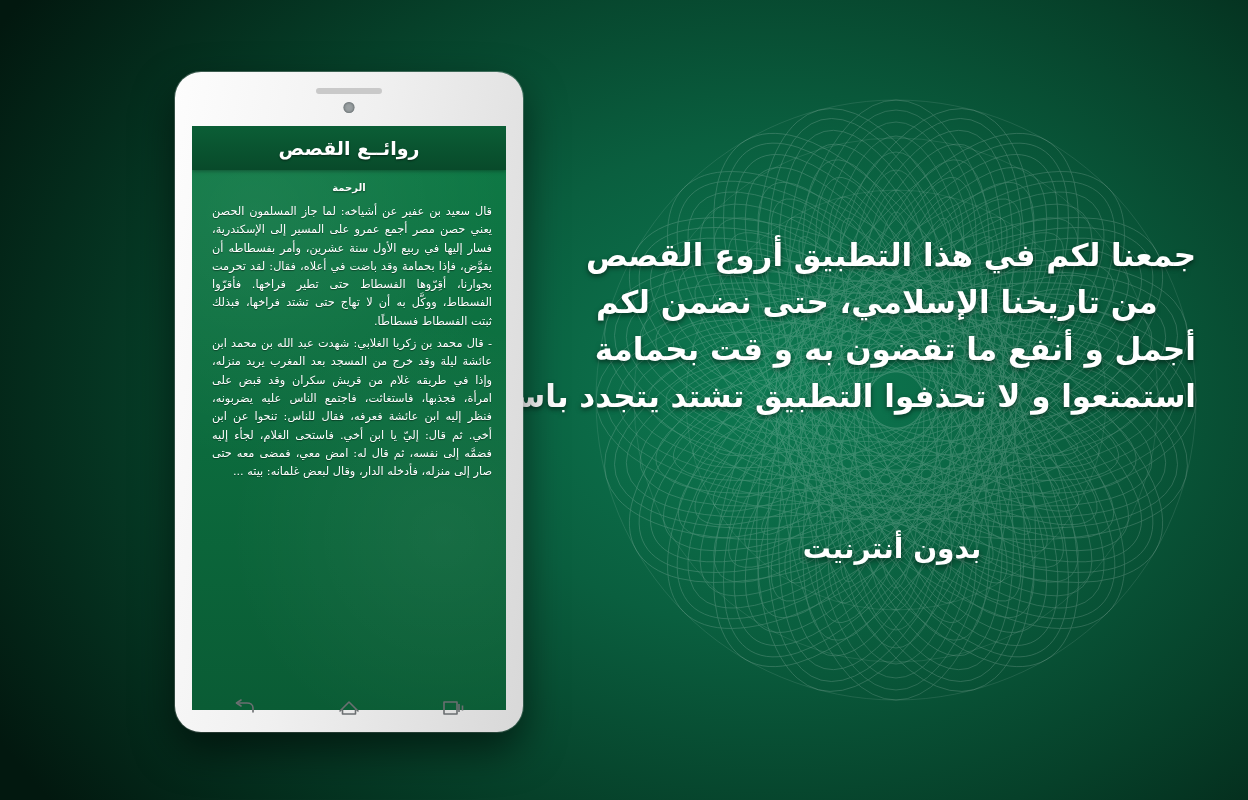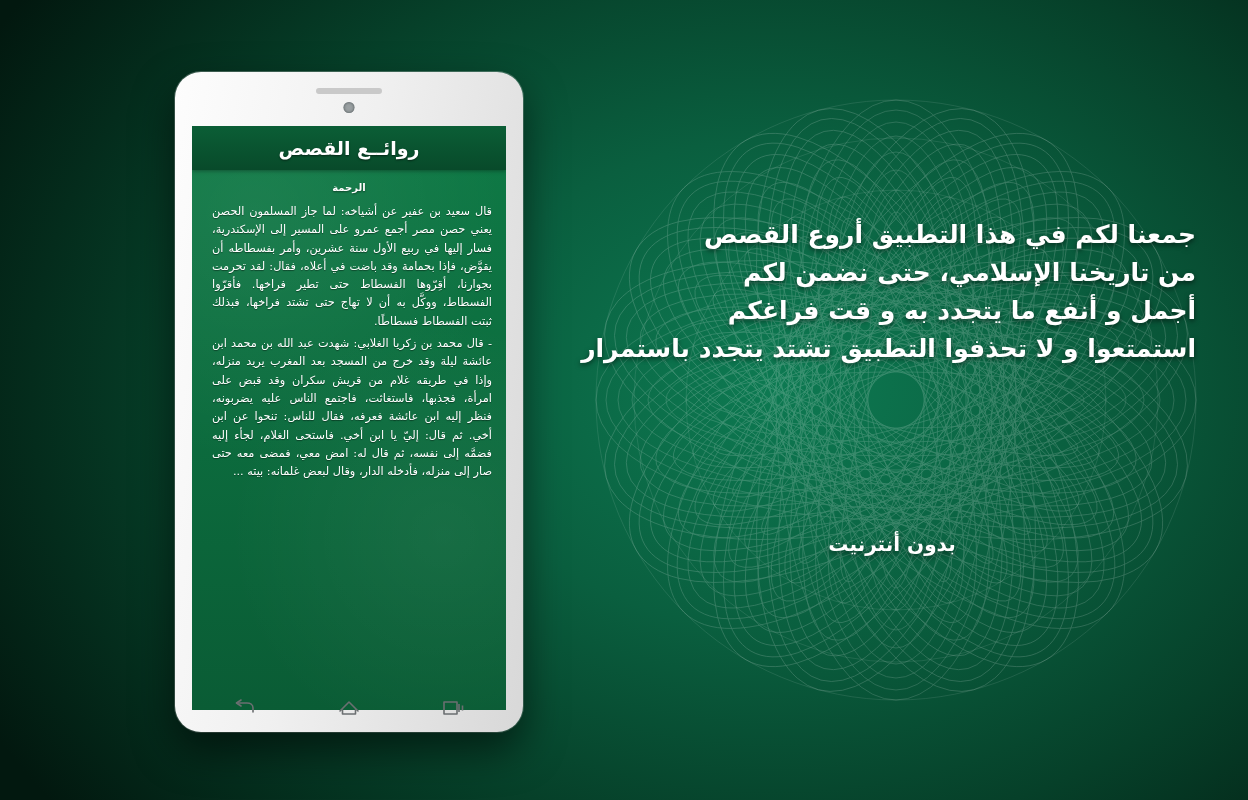--- a/index.html
+++ b/index.html
@@ -32,42 +32,42 @@
     height: 720px;
     opacity: 0.55;
     pointer-events: none;
   }
   .spiro svg { display: block; width: 100%; height: 100%; }
 
   
   .promo {
     position: absolute;
     right: 52px;
-    top: 216px;
+    top: 232px;
     width: 600px;
-    text-align: right;
+    text-align: left;
     direction: rtl;
     color: #ffffff;
     font-family: "DejaVu Sans", sans-serif;
-    font-size: 25px;
+    font-size: 31px;
     line-height: 1.52;
     font-weight: 700;
     text-shadow: 0 2px 5px rgba(0,0,0,0.55);
   }
   .promo div { white-space: nowrap; }
 
   .offline {
     position: absolute;
     right: 196px;
     top: 532px;
     width: 320px;
     text-align: center;
     direction: rtl;
     color: #ffffff;
-    font-size: 20px;
+    font-size: 28px;
     font-weight: 700;
     letter-spacing: 1px;
     text-shadow: 0 2px 6px rgba(0,0,0,0.6);
   }
 
   
   .phone {
     position: absolute;
     left: 175px;
     top: 72px;
@@ -207,21 +207,21 @@
         <circle cx="350" cy="360" r="300"></circle>
         <circle cx="350" cy="360" r="262"></circle>
         <circle cx="350" cy="360" r="210"></circle>
       </g>
     </svg>
   </div>
 
   <div class="promo">
     <div>جمعنا لكم في هذا التطبيق أروع القصص</div>
     <div>من تاريخنا الإسلامي، حتى نضمن لكم</div>
-    <div>أجمل و أنفع ما يتجدد به و قت فراغكم</div>
+    <div>أجمل و أنفع ما تقضون به و قت بحمامة</div>
     <div>استمتعوا و لا تحذفوا التطبيق تشتد يتجدد باستمرار</div>
   </div>
 
   <div class="offline">بدون  أنترنيت</div>
 
   <div class="phone">
     <div class="phone-speaker"></div>
     <div class="phone-camera"></div>
 
     <div class="phone-viewport">

